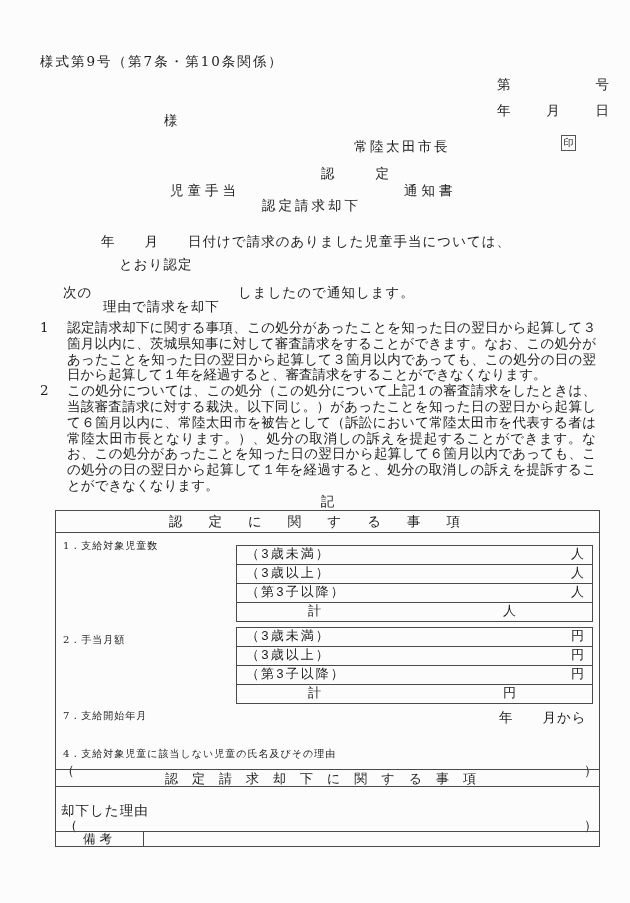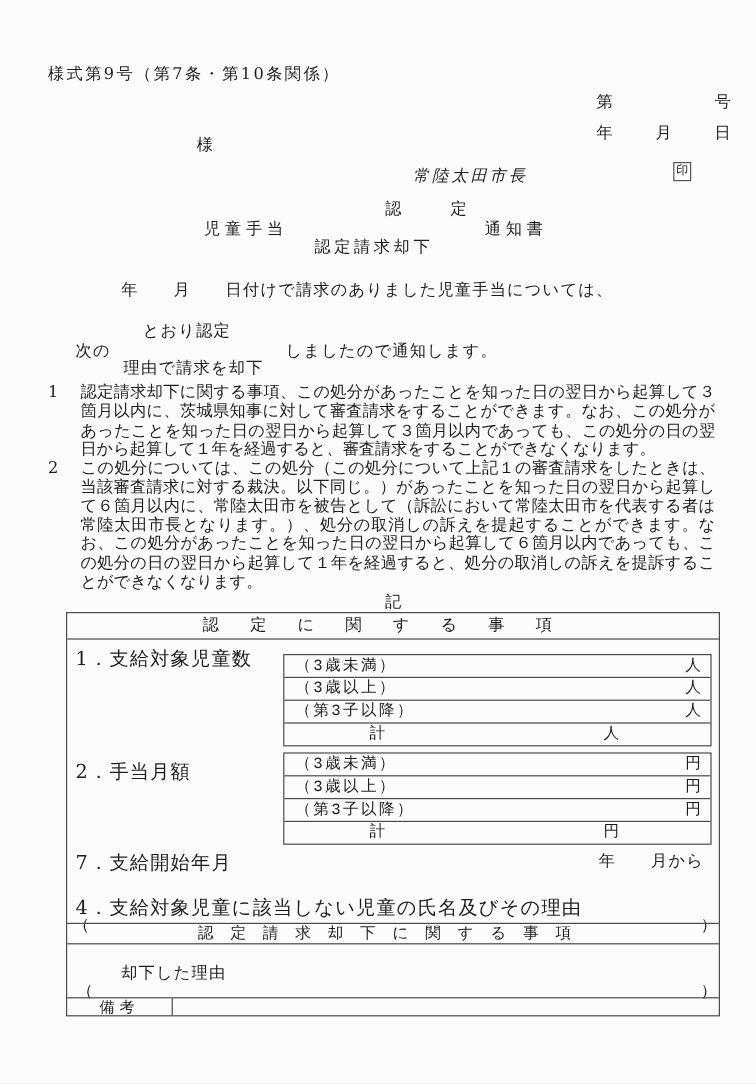--- a/index.html
+++ b/index.html
@@ -13,37 +13,37 @@
     font-size:13.5px;
     overflow:hidden;
   }
   .abs { position:absolute; white-space:nowrap; }
 
   
   .form-label { left:40px; top:53px; letter-spacing:2px; }
   .docno-row  { left:497px; top:76px; width:112px; display:flex; justify-content:space-between; }
   .date-row   { left:497px; top:102px; width:112px; display:flex; justify-content:space-between; }
   .recipient  { left:164px; top:112px; letter-spacing:2px; }
-  .issuer     { left:344px; top:138px; letter-spacing:2.5px;font-style:italic; }
+  .issuer     { left:354px; top:138px; letter-spacing:2.5px; }
   .seal-box   {
     left:561px; top:135px; width:13px; height:14px;
     border:1px solid #555;
     font-size:10px; line-height:14px; text-align:center;
   }
 
   
   .title-opt-top    { left:277px; top:165px; letter-spacing:41px;margin-left:44px; }
   .title-subject    { left:170px; top:182px; letter-spacing:4px; }
   .title-suffix     { left:404px; top:182px; letter-spacing:4px; }
   .title-opt-bottom { left:262px; top:197px; letter-spacing:3px; }
 
   
   .body-dateline { left:101px; top:233px; letter-spacing:1px; }
   .choice-lead   { left:63px;  top:284px; letter-spacing:1px; }
-  .choice-top    { left:119px; top:267px; letter-spacing:1px; }
+  .choice-top    { left:119px; top:256px; letter-spacing:1px; }
   .choice-bottom { left:103px; top:298px; letter-spacing:1px; }
   .choice-tail   { left:238px; top:284px; letter-spacing:1px; }
 
   
   .notes { left:40px; top:320px; width:556px; white-space:normal; }
   .note {
     margin:0; font-size:13.5px; line-height:15.8px;
     text-align:justify; text-justify:inter-ideograph;
     padding-left:27px; text-indent:-27px;
   }
@@ -60,29 +60,29 @@
   .thead1 {
     left:0; top:0; width:100%; height:22px;
     border-bottom:1px solid #4a4a4a; box-sizing:border-box;
     text-align:center; line-height:21px; letter-spacing:26px;
   }
   .thead2 {
     left:0; top:258px; width:100%; height:18px;
     border-top:1px solid #4a4a4a; border-bottom:1px solid #4a4a4a; box-sizing:border-box;
     text-align:center; line-height:17px; letter-spacing:14px; font-size:13px;
   }
-  .item-label { font-size:16px; letter-spacing:1px; }
+  .item-label { font-size:10px; letter-spacing:1px; }
   .item1-label { left:7px; top:28px; }
   .item2-label { left:7px; top:122px; }
   .item3-label { left:7px; top:198px; }
   .item3-value { left:443px; top:198px; letter-spacing:1px; }
   .item4-label { left:7px; top:236px; }
   .paren-open-1  { left:5px;   top:251px; }
   .paren-close-1 { left:528px; top:251px; }
-  .reject-label  { left:5px;   top:291px; letter-spacing:1px;margin-left:40px; }
+  .reject-label  { left:5px;   top:291px; letter-spacing:1px; }
   .paren-open-2  { left:8px;   top:306px; }
   .paren-close-2 { left:528px; top:306px; }
 
   .ibox {
     left:180px; width:357px;
     border:1px solid #4a4a4a; box-sizing:border-box;
     font-size:13px;
   }
   .ibox1 { top:34px; }
   .ibox2 { top:116px; }

